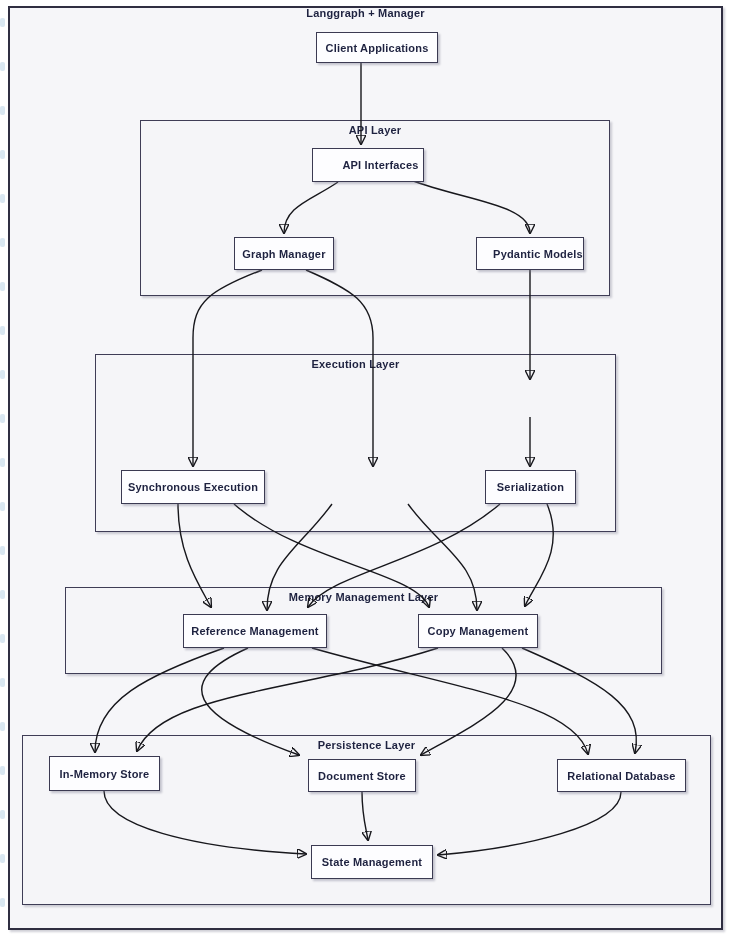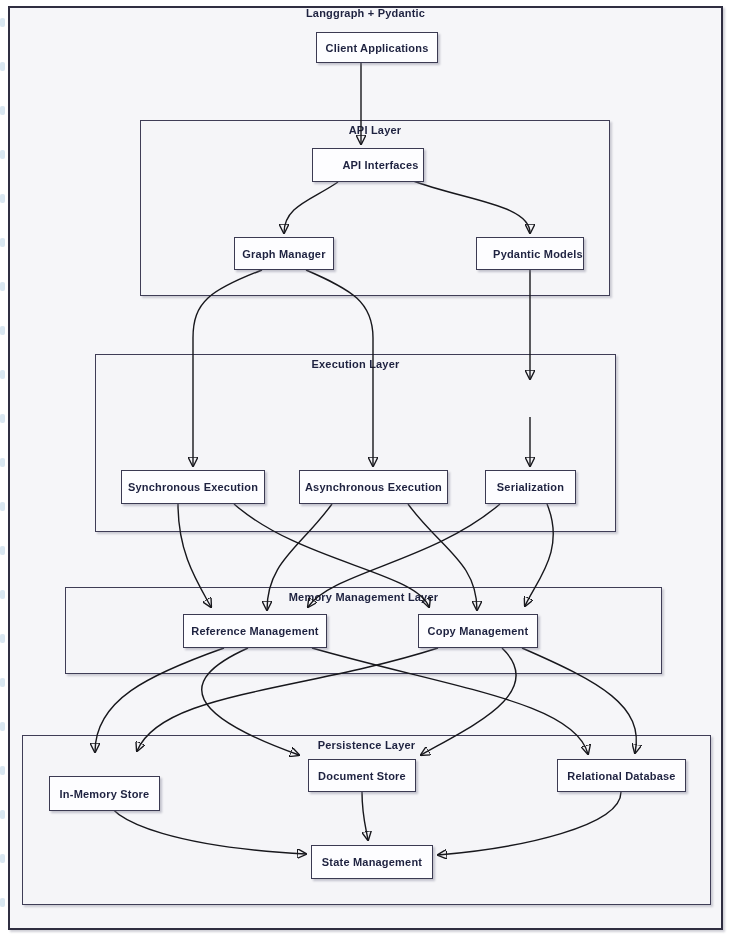--- a/index.html
+++ b/index.html
@@ -81,21 +81,21 @@
       <span style="top:634px"></span>
     <span style="top:678px"></span>
       <span style="top:722px"></span>
       <span style="top:766px"></span>
     <span style="top:810px"></span>
       <span style="top:854px"></span>
       <span style="top:898px"></span>
   </div>
 
   <div class="outer-frame"></div>
-  <div class="diagram-title">Langgraph + Pydantic</div>
+  <div class="diagram-title">Langgraph + Manager</div>
 
   <div class="layer" style="left:140px; top:120px; width:470px; height:176px;">
     <span class="layer-label">API Layer</span>
   </div>
 
   <div class="layer" style="left:95px; top:354px; width:521px; height:178px;">
     <span class="layer-label">Execution Layer</span>
   </div>
 
   <div class="layer" style="left:65px; top:587px; width:597px; height:87px;">
@@ -140,29 +140,28 @@
 
   <div class="node" style="left:312px; top:148px; width:112px; height:34px;padding-left:25px;">API Interfaces</div>
 
   <div class="node" style="left:234px; top:237px; width:100px; height:33px;">Graph Manager</div>
 
   <div class="node" style="left:476px; top:237px; width:108px; height:33px;padding-left:16px;">Pydantic Models</div>
 
 
   <div class="node" style="left:121px; top:470px; width:144px; height:34px;">Synchronous Execution</div>
 
-  <div class="node" style="left:299px; top:470px; width:149px; height:34px;">Asynchronous Execution</div>
 
   <div class="node" style="left:485px; top:470px; width:91px; height:34px;">Serialization</div>
 
   <div class="node" style="left:183px; top:614px; width:144px; height:34px;">Reference Management</div>
 
   <div class="node" style="left:418px; top:614px; width:120px; height:34px;">Copy Management</div>
 
-  <div class="node" style="left:49px; top:756px; width:111px; height:35px;margin-top:20px;">In-Memory Store</div>
+  <div class="node" style="left:49px; top:756px; width:111px; height:35px;">In-Memory Store</div>
 
   <div class="node" style="left:308px; top:759px; width:108px; height:33px;">Document Store</div>
 
   <div class="node" style="left:557px; top:759px; width:129px; height:33px;">Relational Database</div>
 
   <div class="node" style="left:311px; top:845px; width:122px; height:34px;">State Management</div>
 
 </div>
 
 </body></html>

